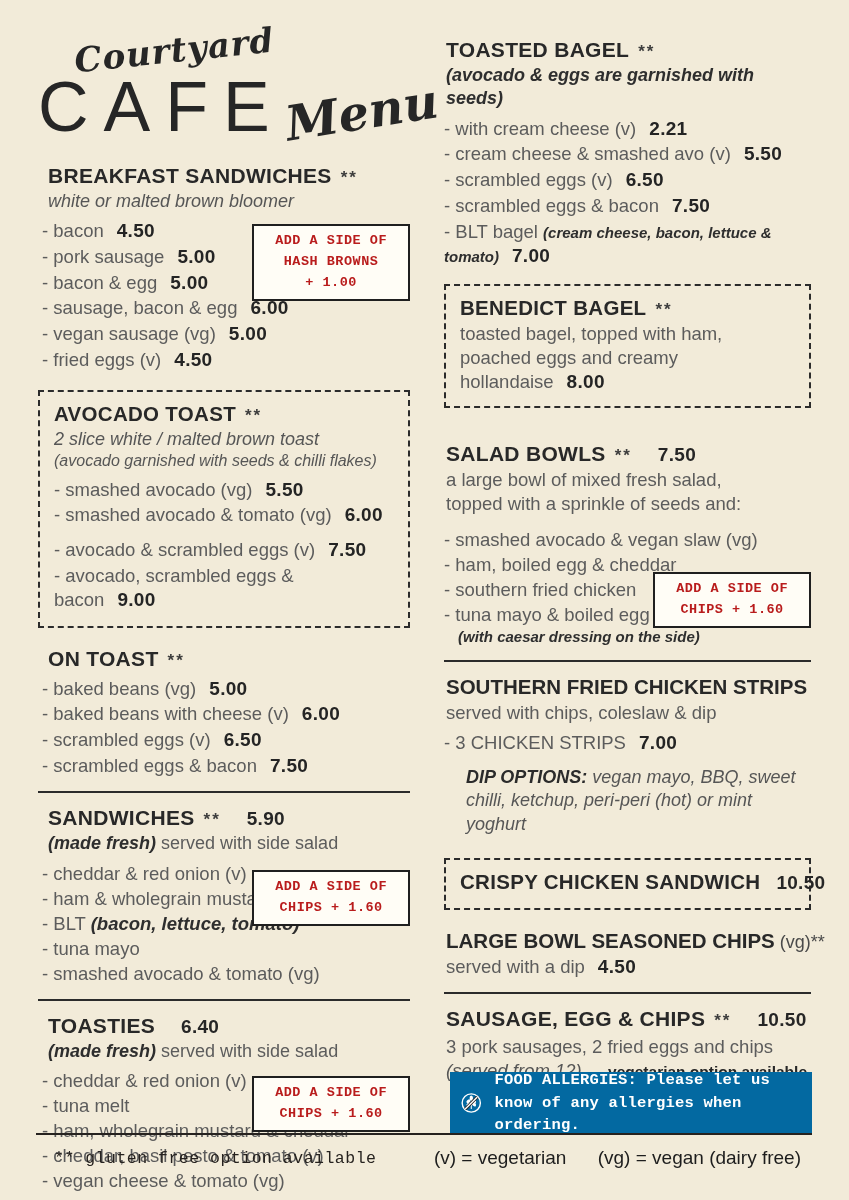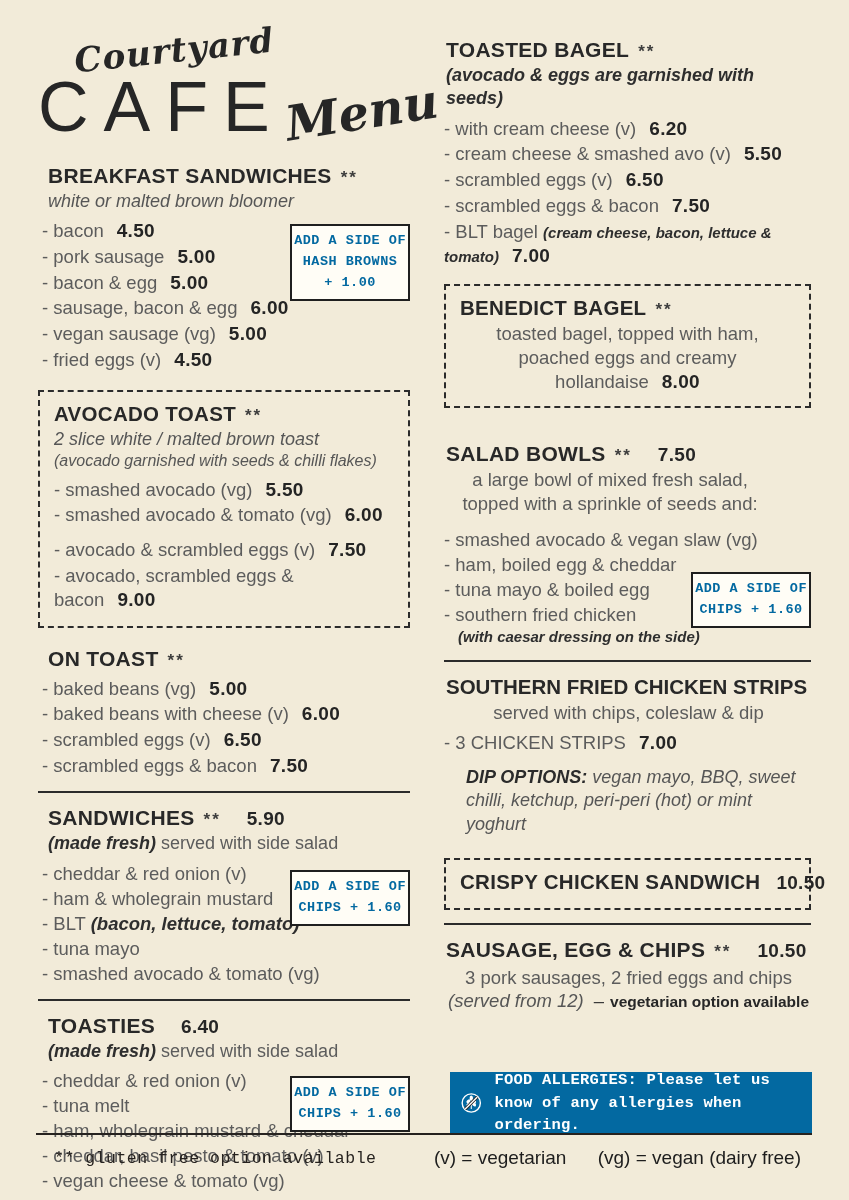--- a/index.html
+++ b/index.html
@@ -37,40 +37,40 @@
   .col-right .sec-head { padding-left: 2px; }
   .sec-title { font-size: 21px; font-weight: 700; letter-spacing: 0.3px; color: #282828; white-space: nowrap; }
   .stars { font-size: 17px; font-weight: 700; color: #3d3d3d; letter-spacing: 2px; margin-left: 9px; }
   .hprice { font-size: 19px; font-weight: 700; color: #262626; margin-left: 26px; letter-spacing: 0.3px; }
   .tsuffix { font-size: 18px; font-weight: 400; color: #4a4a4a; margin-left: 5px; }
 
   .subtitle { padding-left: 10px; font-size: 18px; line-height: 1.3; color: #565656; font-style: italic; margin-bottom: 6px; }
   .col-right .subtitle { padding-left: 2px; }
   .sub-bi { font-weight: 700; color: #2e2e2e; }
   .sub-plain { font-style: normal; color: #5c5c5c; }
-  .desc { padding-left: 2px; font-size: 18.5px; line-height: 1.28; color: #5c5c5c; text-align: center; }
+  .desc { padding-left: 2px; font-size: 18.5px; line-height: 1.28; color: #5c5c5c; }
 
   
   .items { padding-left: 4px; margin-top: 6px; }
   .item { font-size: 18.5px; line-height: 1.3; margin-bottom: 1px; color: #5c5c5c; }
   .item::before { content: "- "; color: #5c5c5c; }
   .iname { color: #5c5c5c; }
   .price { font-weight: 700; color: #242424; margin-left: 13px; font-size: 19px; letter-spacing: 0.3px; }
   .inote { font-style: italic; font-weight: 700; color: #2e2e2e; }
   .inote.sm { font-size: 15px; }
   .sub-item-note { padding-left: 14px; font-size: 15px; font-weight: 700; font-style: italic; color: #2e2e2e; line-height: 1.25; }
   .gap8 { height: 9px; }
 
   
   .side-box {
     position: absolute; right: 0; z-index: 2;
     border: 2px solid #1f1f1f; background: #fffdf6;
     font-family: "Liberation Mono", monospace; font-weight: 700;
     font-size: 13.5px; line-height: 1.55; letter-spacing: 0.5px;
-    text-align: center; padding: 5px 2px; color: #0369a1;
+    text-align: center; padding: 5px 21px; color: #b91c1c;
     white-space: pre-line;
   }
 
   
   .dashed-box { border: 2px dashed #2b2b2b; padding: 10px 14px 12px 14px; }
   .dashed-box .sec-head { padding-left: 0; }
   .dashed-box .sec-title { font-size: 20.5px; }
   .dashed-box .subtitle { padding-left: 0; }
   .dashed-box .items { padding-left: 0; }
   .dashed-box .desc { padding-left: 0; }
@@ -224,21 +224,21 @@
 
     <div class="col-right">
 
       <div class="sec">
         <div class="sec-head">
           <span class="sec-title">TOASTED BAGEL</span>
           <span class="stars">**</span>
         </div>
         <div class="subtitle sub-bi">(avocado &amp; eggs are garnished with seeds)</div>
         <div class="items" style="padding-left:0;">
-          <div class="item"><span class="iname">with cream cheese (v)</span><span class="price">6.20</span></div>
+          <div class="item"><span class="iname">with cream cheese (v)</span><span class="price">2.21</span></div>
           <div class="item"><span class="iname">cream cheese &amp; smashed avo (v)</span><span class="price">5.50</span></div>
           <div class="item"><span class="iname">scrambled eggs (v)</span><span class="price">6.50</span></div>
           <div class="item"><span class="iname">scrambled eggs &amp; bacon</span><span class="price">7.50</span></div>
           <div class="item"><span class="iname">BLT bagel</span> <span class="inote sm">(cream cheese, bacon, lettuce &amp; tomato)</span><span class="price">7.00</span></div>
         </div>
       </div>
 
       <div class="sec dashed-box m-benedict">
         <div class="sec-head">
           <span class="sec-title">BENEDICT BAGEL</span>
@@ -254,22 +254,22 @@
           <span class="sec-title">SALAD BOWLS</span>
           <span class="stars">**</span>
           <span class="hprice">7.50</span>
         </div>
         <div class="desc" style="max-width:330px;">a large bowl of mixed fresh salad, topped with a sprinkle of seeds and:</div>
         <div class="side-box" style="top: 130px;">ADD A SIDE OF
 CHIPS + 1.60</div>
         <div class="items" style="padding-left:0; margin-top:13px;">
           <div class="item"><span class="iname">smashed avocado &amp; vegan slaw (vg)</span></div>
           <div class="item"><span class="iname">ham, boiled egg &amp; cheddar</span></div>
+          <div class="item"><span class="iname">southern fried chicken</span></div>
           <div class="item"><span class="iname">tuna mayo &amp; boiled egg</span></div>
-          <div class="item"><span class="iname">southern fried chicken</span></div>
           <div class="sub-item-note">(with caesar dressing on the side)</div>
         </div>
       </div>
 
       <hr class="rule">
 
       <div class="sec">
         <div class="sec-head">
           <span class="sec-title" style="font-size:20.5px; letter-spacing:0;">SOUTHERN FRIED CHICKEN STRIPS</span>
         </div>
@@ -283,20 +283,29 @@
         </div>
       </div>
 
       <div class="sec dashed-box m-crispy">
         <div class="sec-head">
           <span class="sec-title">CRISPY CHICKEN SANDWICH</span>
           <span class="hprice" style="margin-left:16px;">10.50</span>
         </div>
       </div>
 
+      <div class="sec m-chips">
+        <div class="sec-head">
+          <span class="sec-title" style="font-size:20.5px; letter-spacing:0;">LARGE BOWL SEASONED CHIPS</span>
+          <span class="tsuffix">(vg)**</span>
+        </div>
+        <div class="desc">
+          <span>served with a dip</span><span class="price">4.50</span>
+        </div>
+      </div>
 
       <hr class="rule">
 
       <div class="sec">
         <div class="sec-head">
           <span class="sec-title">SAUSAGE, EGG &amp; CHIPS</span>
           <span class="stars">**</span>
           <span class="hprice">10.50</span>
         </div>
         <div class="desc" style="margin-top:4px;">3 pork sausages, 2 fried eggs and chips</div>

